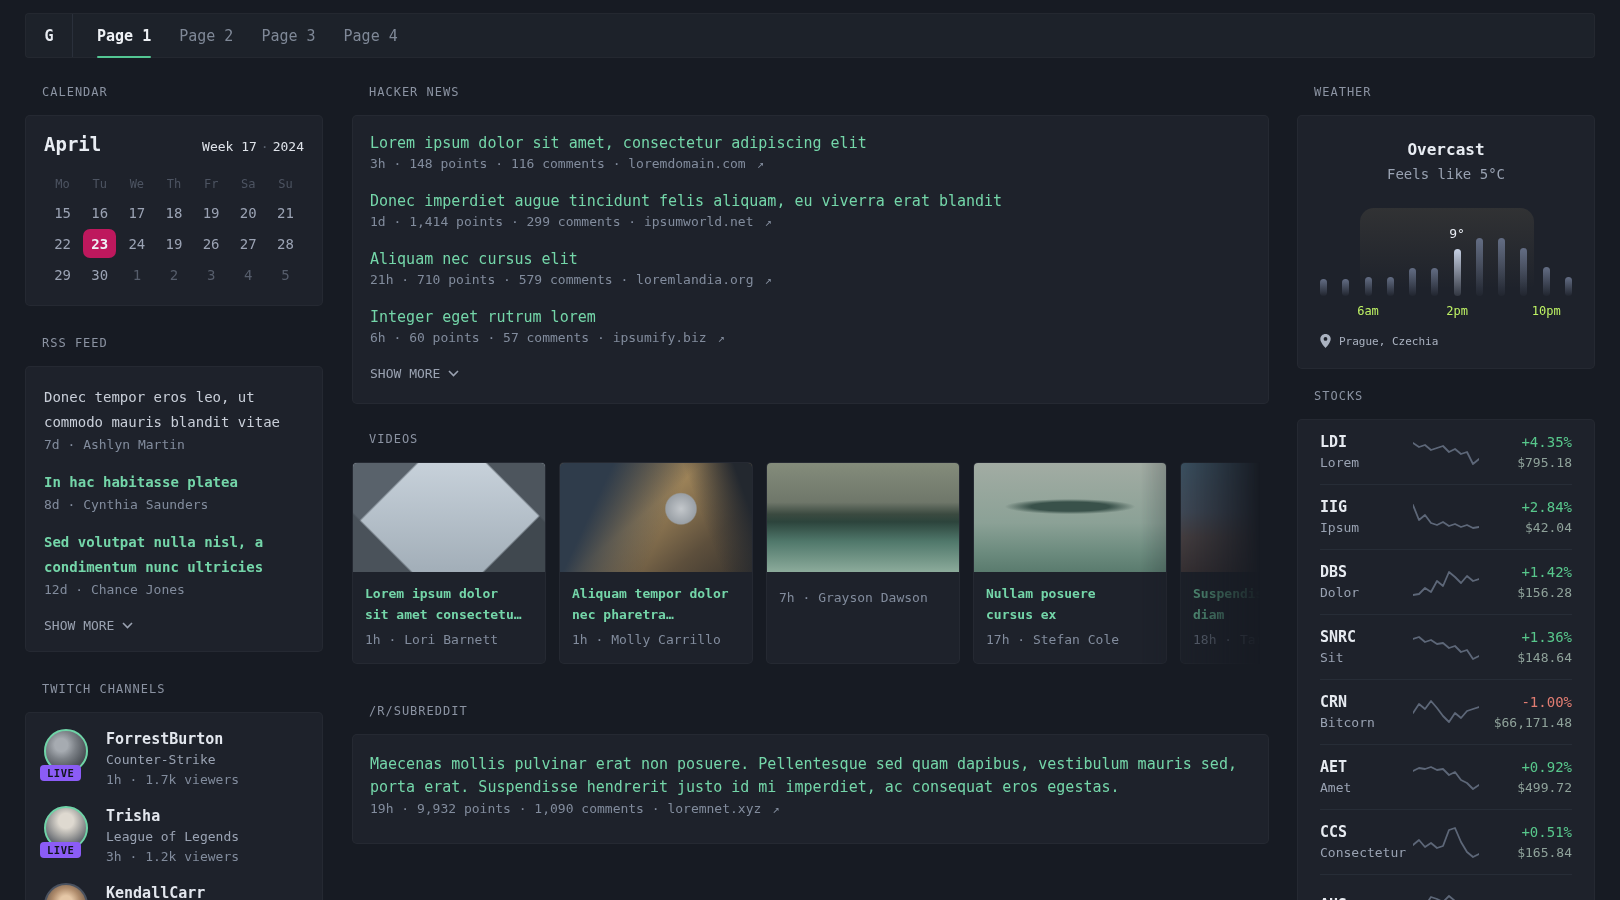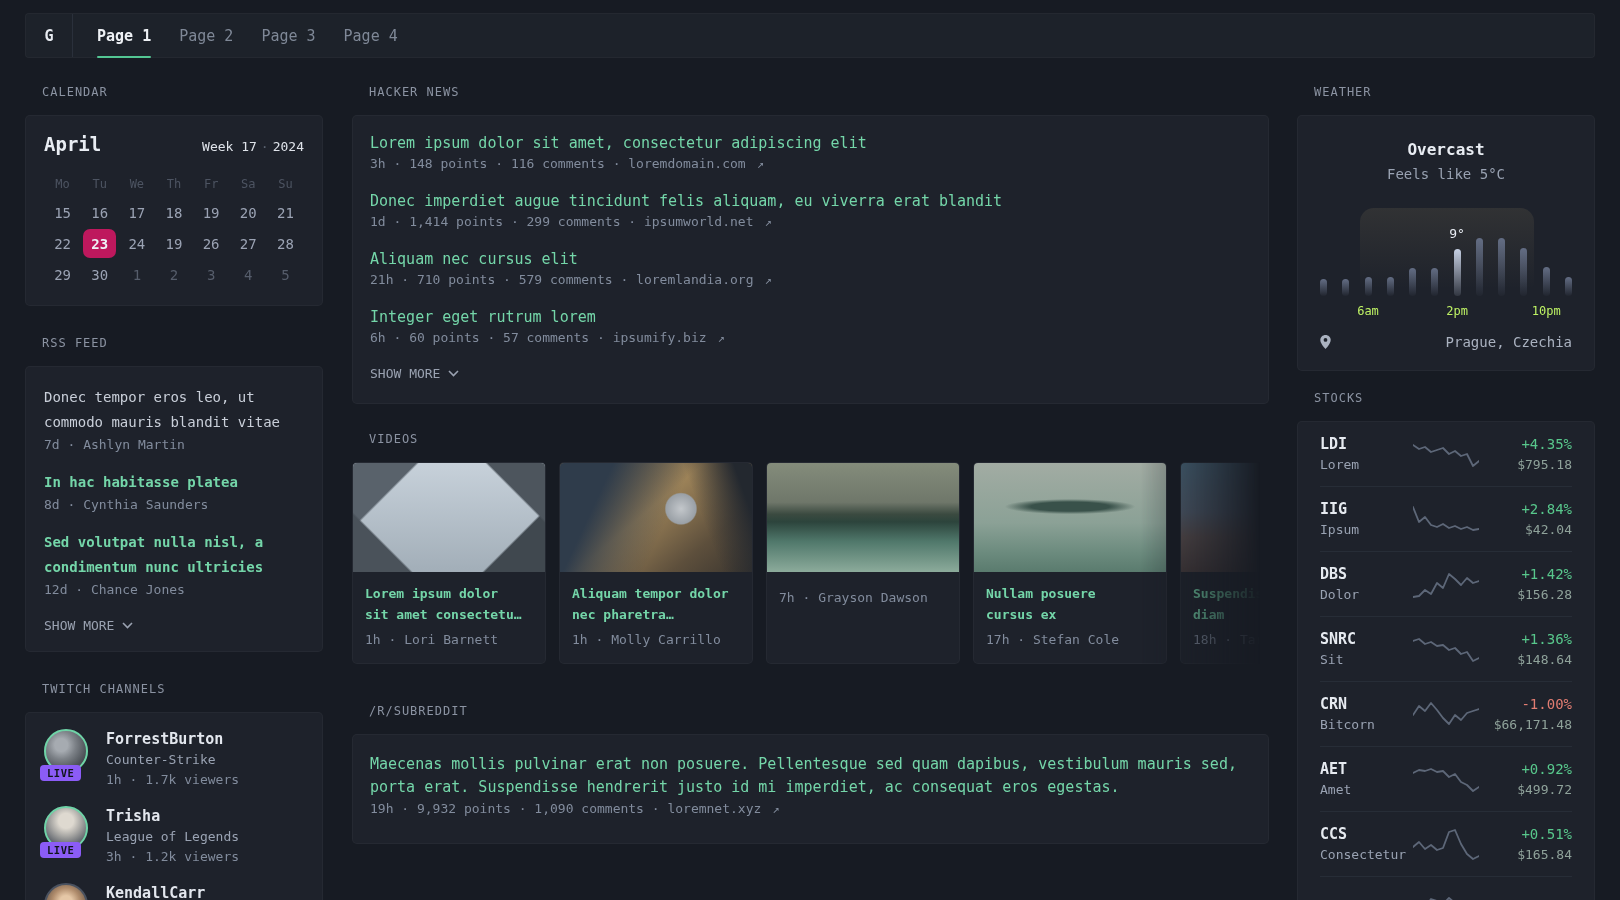--- a/index.html
+++ b/index.html
@@ -82,21 +82,21 @@
   .wx-feels{font-size:14px;color:#99a2b2;margin-top:7px;}
   .wx-chart{position:relative;height:88px;margin-top:26px;}
   .wx-zone{position:absolute;top:0;bottom:0;border-radius:14px;
       background:linear-gradient(180deg,rgba(214,190,130,.10),rgba(214,190,130,0) 92%);}
   .wx-bars{position:absolute;left:0;right:0;top:0;bottom:0;display:flex;justify-content:space-between;align-items:flex-end;}
   .wx-bar{width:7px;border-radius:3.5px;background:linear-gradient(180deg,#636d84,rgba(97,107,130,.05));}
   .wx-bar.light{background:linear-gradient(180deg,#c6d0e4,rgba(195,205,226,.12));}
   .wx-temp{position:absolute;font-size:13px;color:#e8ecf3;transform:translateX(-50%);}
   .wx-times{position:relative;height:16px;margin-top:8px;}
   .wx-time{position:absolute;transform:translateX(-50%);font-size:12px;color:#bef264;}
-  .wx-loc{display:flex;align-items:center;justify-content:space-between;gap:8px;margin-top:14px;color:#aab2c0;font-size:14px;}
+  .wx-loc{display:flex;align-items:center;justify-content:flex-start;gap:8px;margin-top:14px;color:#aab2c0;font-size:11px;}
   .sec-weather{margin-bottom:20px;}
   
   .st{padding:0 22px;}
   .st-row{display:flex;align-items:center;justify-content:space-between;padding:12px 0;border-top:1px solid #272d37;cursor:pointer;}
   .st-row:first-child{border-top:none;}
   .st-left{width:96px;}
   .st-sym{font-size:15px;font-weight:bold;color:#e6eaf0;line-height:21px;}
   .st-name{font-size:13px;color:#99a2b2;line-height:19px;}
   .st-spark{flex:none;}
   .st-spark svg{display:block;}

